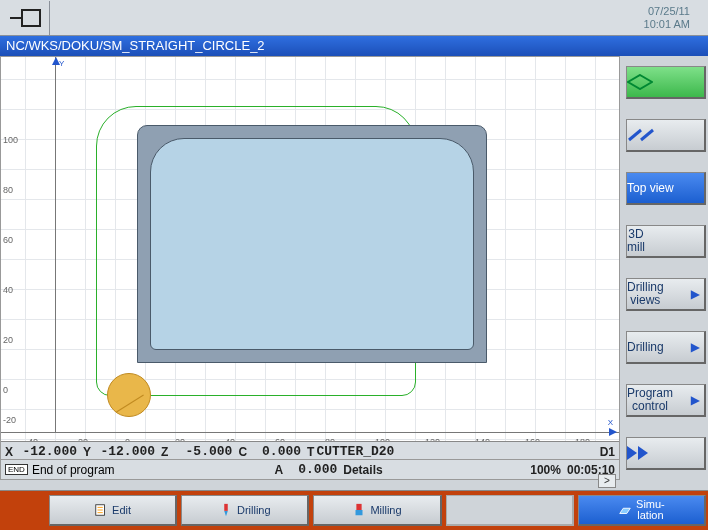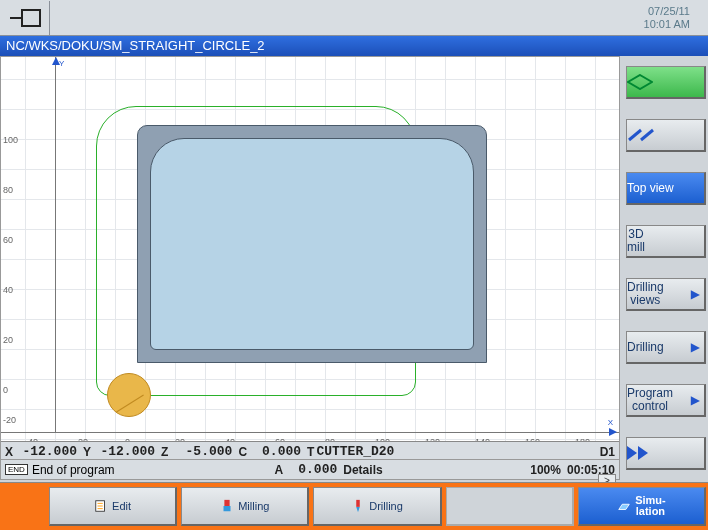--- a/index.html
+++ b/index.html
@@ -46,25 +46,25 @@
     display:flex;align-items:center;justify-content:flex-start;font-size:12px;color:#1a3a6a;text-align:center;line-height:13px; position:relative; }
   .vkey.active { background: linear-gradient(#4a8af0,#1c5fd0); color:#fff; }
   .vkey.green { background: linear-gradient(#7ee089,#3db84c); }
   .vkey .arrow-r { position:absolute; right:4px; color:#2255cc; font-size:12px; }
   .status-row { height:20px; background:#d8dde2; border-top:1px solid #999; display:flex; align-items:center; font-size:12px; padding:0 4px; }
   .lbl { font-weight:bold; color:#222; }
   .val { color:#222; padding:0 6px 0 2px; font-family:'Courier New',monospace; font-size:13px;font-weight:bold; }
   .end-tag { font-size:8px; background:#fff; border:1px solid #333; padding:0 2px; margin-right:4px; }
 
   
-  .hkeys { position:absolute; left:0; bottom:0; width:708px; height:48px; display:flex; background:#f97316; border-top:1px solid #888;padding-left:47px; }
+  .hkeys { position:absolute; left:0; bottom:0; width:708px; height:40px; display:flex; background:#c2410c; border-top:1px solid #888;padding-left:47px; }
   .hkey { flex:1; margin:4px 2px; background: linear-gradient(#e8ecef,#c7ccd1); border:1px solid #888;
     border-bottom:2px solid #666; border-right:2px solid #666; display:flex; align-items:center; justify-content:center;
     font-size:11px; color:#1a3a6a; text-align:center; line-height:11px; gap:4px; }
-  .hkey.active { background: linear-gradient(#4a8af0,#1c5fd0); color:#fff;font-weight:bold; }
+  .hkey.active { background: linear-gradient(#4a8af0,#1c5fd0); color:#fff; }
   .hkey.blank { background:#cfd4d9; border-color:#aaa; }
   .hk-icon { width:14px; height:14px; display:inline-block; }
 
   .scroll-hint { position:absolute; right:92px; top:474px; width:18px;height:14px; background:#e8ecef;border:1px solid #888; font-size:10px; text-align:center; line-height:12px; color:#333; }
   .play2 { display:flex; gap:1px; }
   .play2 span{ width:0;height:0;border-top:7px solid transparent;border-bottom:7px solid transparent;border-left:10px solid #2255cc;}
 </style>
 </head>
 <body>
 
@@ -192,32 +192,32 @@
     <svg class="hk-icon" viewBox="0 0 16 16">
         <rect x="2" y="2" width="10" height="12" fill="#fff" stroke="#333"></rect>
         <line x1="4" y1="5" x2="10" y2="5" stroke="#f90"></line>
         <line x1="4" y1="8" x2="10" y2="8" stroke="#f90"></line>
         <line x1="4" y1="11" x2="10" y2="11" stroke="#f90"></line>
       </svg>
     <span>Edit</span>
   </div>
   <div class="hkey">
     <svg class="hk-icon" viewBox="0 0 16 16">
+        <rect x="6" y="1" width="4" height="8" fill="#d33"></rect>
+        <path d="M6 9 L8 15 L10 9 Z" fill="#39d"></path>
+      </svg>
+    <span>Drilling</span>
+  </div>
+  <div class="hkey">
+    <svg class="hk-icon" viewBox="0 0 16 16">
         <rect x="5" y="1" width="6" height="7" fill="#d33"></rect>
         <rect x="4" y="8" width="8" height="6" fill="#39d"></rect>
       </svg>
     <span>Milling</span>
   </div>
-  <div class="hkey">
-    <svg class="hk-icon" viewBox="0 0 16 16">
-        <rect x="6" y="1" width="4" height="8" fill="#d33"></rect>
-        <path d="M6 9 L8 15 L10 9 Z" fill="#39d"></path>
-      </svg>
-    <span>Drilling</span>
-  </div>
   <div class="hkey blank"></div>
   <div class="hkey active">
     <svg class="hk-icon" viewBox="0 0 16 16">
         <path d="M2 12 L6 6 L14 6 L10 12 Z" fill="#8cf" stroke="#fff"></path>
       </svg>
     <span style="white-space:pre">Simu-
 lation</span>
   </div>
 </div>
 

